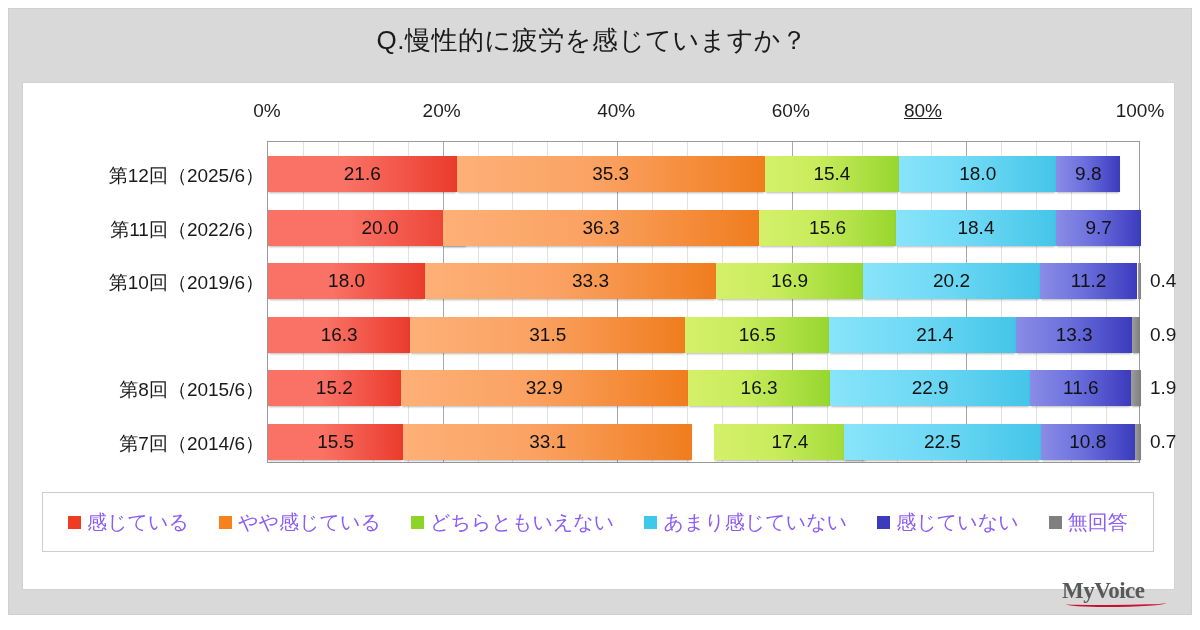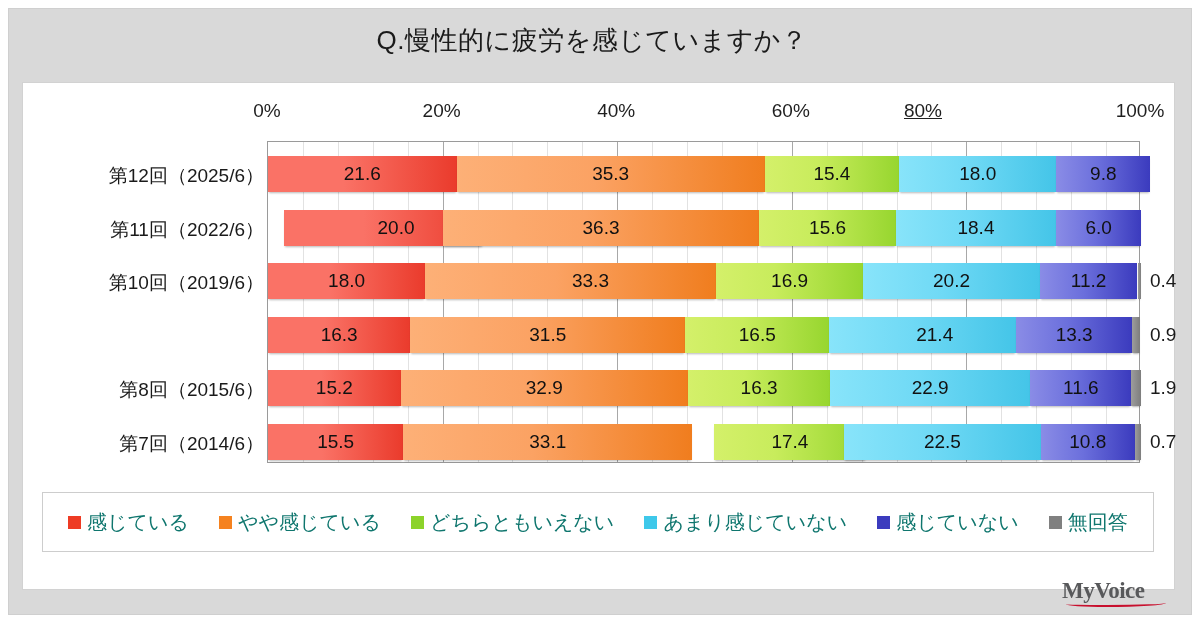--- a/index.html
+++ b/index.html
@@ -83,21 +83,21 @@
 
   
   #legend {
     position:absolute; left:42px; top:492px; width:1112px; height:60px;
     border:1px solid #cdcdcd; background:#ffffff;
     display:flex; align-items:center; justify-content:space-around;
     padding:0 10px;
   }
   .legend-item { display:flex; align-items:center; gap:6px; white-space:nowrap; }
   .legend-swatch { width:13px; height:13px; display:inline-block; flex:0 0 auto; }
-  .legend-text { font-size:20px; color:#0f766e; }
+  .legend-text { font-size:20px; color:#8b5cf6; }
 
   
   #watermark {
     position:absolute; left:1062px; top:578px; width:110px; height:30px;
   }
   #wm-text {
     font-family:"Liberation Serif","DejaVu Serif",serif;
     font-size:23px; font-weight:bold; color:#58595b;
     letter-spacing:-0.5px; line-height:26px;
   }
@@ -163,28 +163,28 @@
         <div class="gl minor" style="left: 768px;"></div>
         <div class="gl minor" style="left: 803px;"></div>
         <div class="gl minor" style="left: 838px;"></div>
       </div>
     <div id="bars">
         <div class="bar-row" style="top: 14px;">
           <div class="seg s0" style="left: 0px; width: 188.568px;">21.6</div>
           <div class="seg s1" style="left: 188.568px; width: 308.169px;">35.3</div>
           <div class="seg s2" style="left: 496.737px; width: 134.442px;">15.4</div>
           <div class="seg s3" style="left: 631.179px; width: 157.14px;">18.0</div>
-          <div class="seg s4" style="left: 788.319px; width: 94px;">9.8</div>
+          <div class="seg s4" style="left: 788.319px; width: 64px;">9.8</div>
         </div>
         <div class="bar-row" style="top: 67.5px;">
-          <div class="seg s0" style="left: 16px; width: 199px; padding-left: 25px;">20.0</div>
+          <div class="seg s0" style="left: 0px; width: 199px; padding-left: 25px;">20.0</div>
           <div class="seg s1" style="left: 174.6px; width: 316.899px;">36.3</div>
           <div class="seg s2" style="left: 491.499px; width: 136.188px;">15.6</div>
           <div class="seg s3" style="left: 627.687px; width: 160.632px;">18.4</div>
-          <div class="seg s4" style="left: 788.319px; width: 84.681px;">6.0</div>
+          <div class="seg s4" style="left: 788.319px; width: 84.681px;">9.7</div>
         </div>
         <div class="bar-row" style="top: 121px;">
           <div class="seg s0" style="left: 0px; width: 157.14px;">18.0</div>
           <div class="seg s1" style="left: 157.14px; width: 290.709px; padding-left: 40px;">33.3</div>
           <div class="seg s2" style="left: 447.849px; width: 147.537px;">16.9</div>
           <div class="seg s3" style="left: 595.386px; width: 176.346px;">20.2</div>
           <div class="seg s4" style="left: 771.732px; width: 97.776px;">11.2</div>
           <div class="seg s5" style="left: 869.508px; width: 3.492px;"></div>
           <div class="seg-label-out">0.4</div>
         </div>

